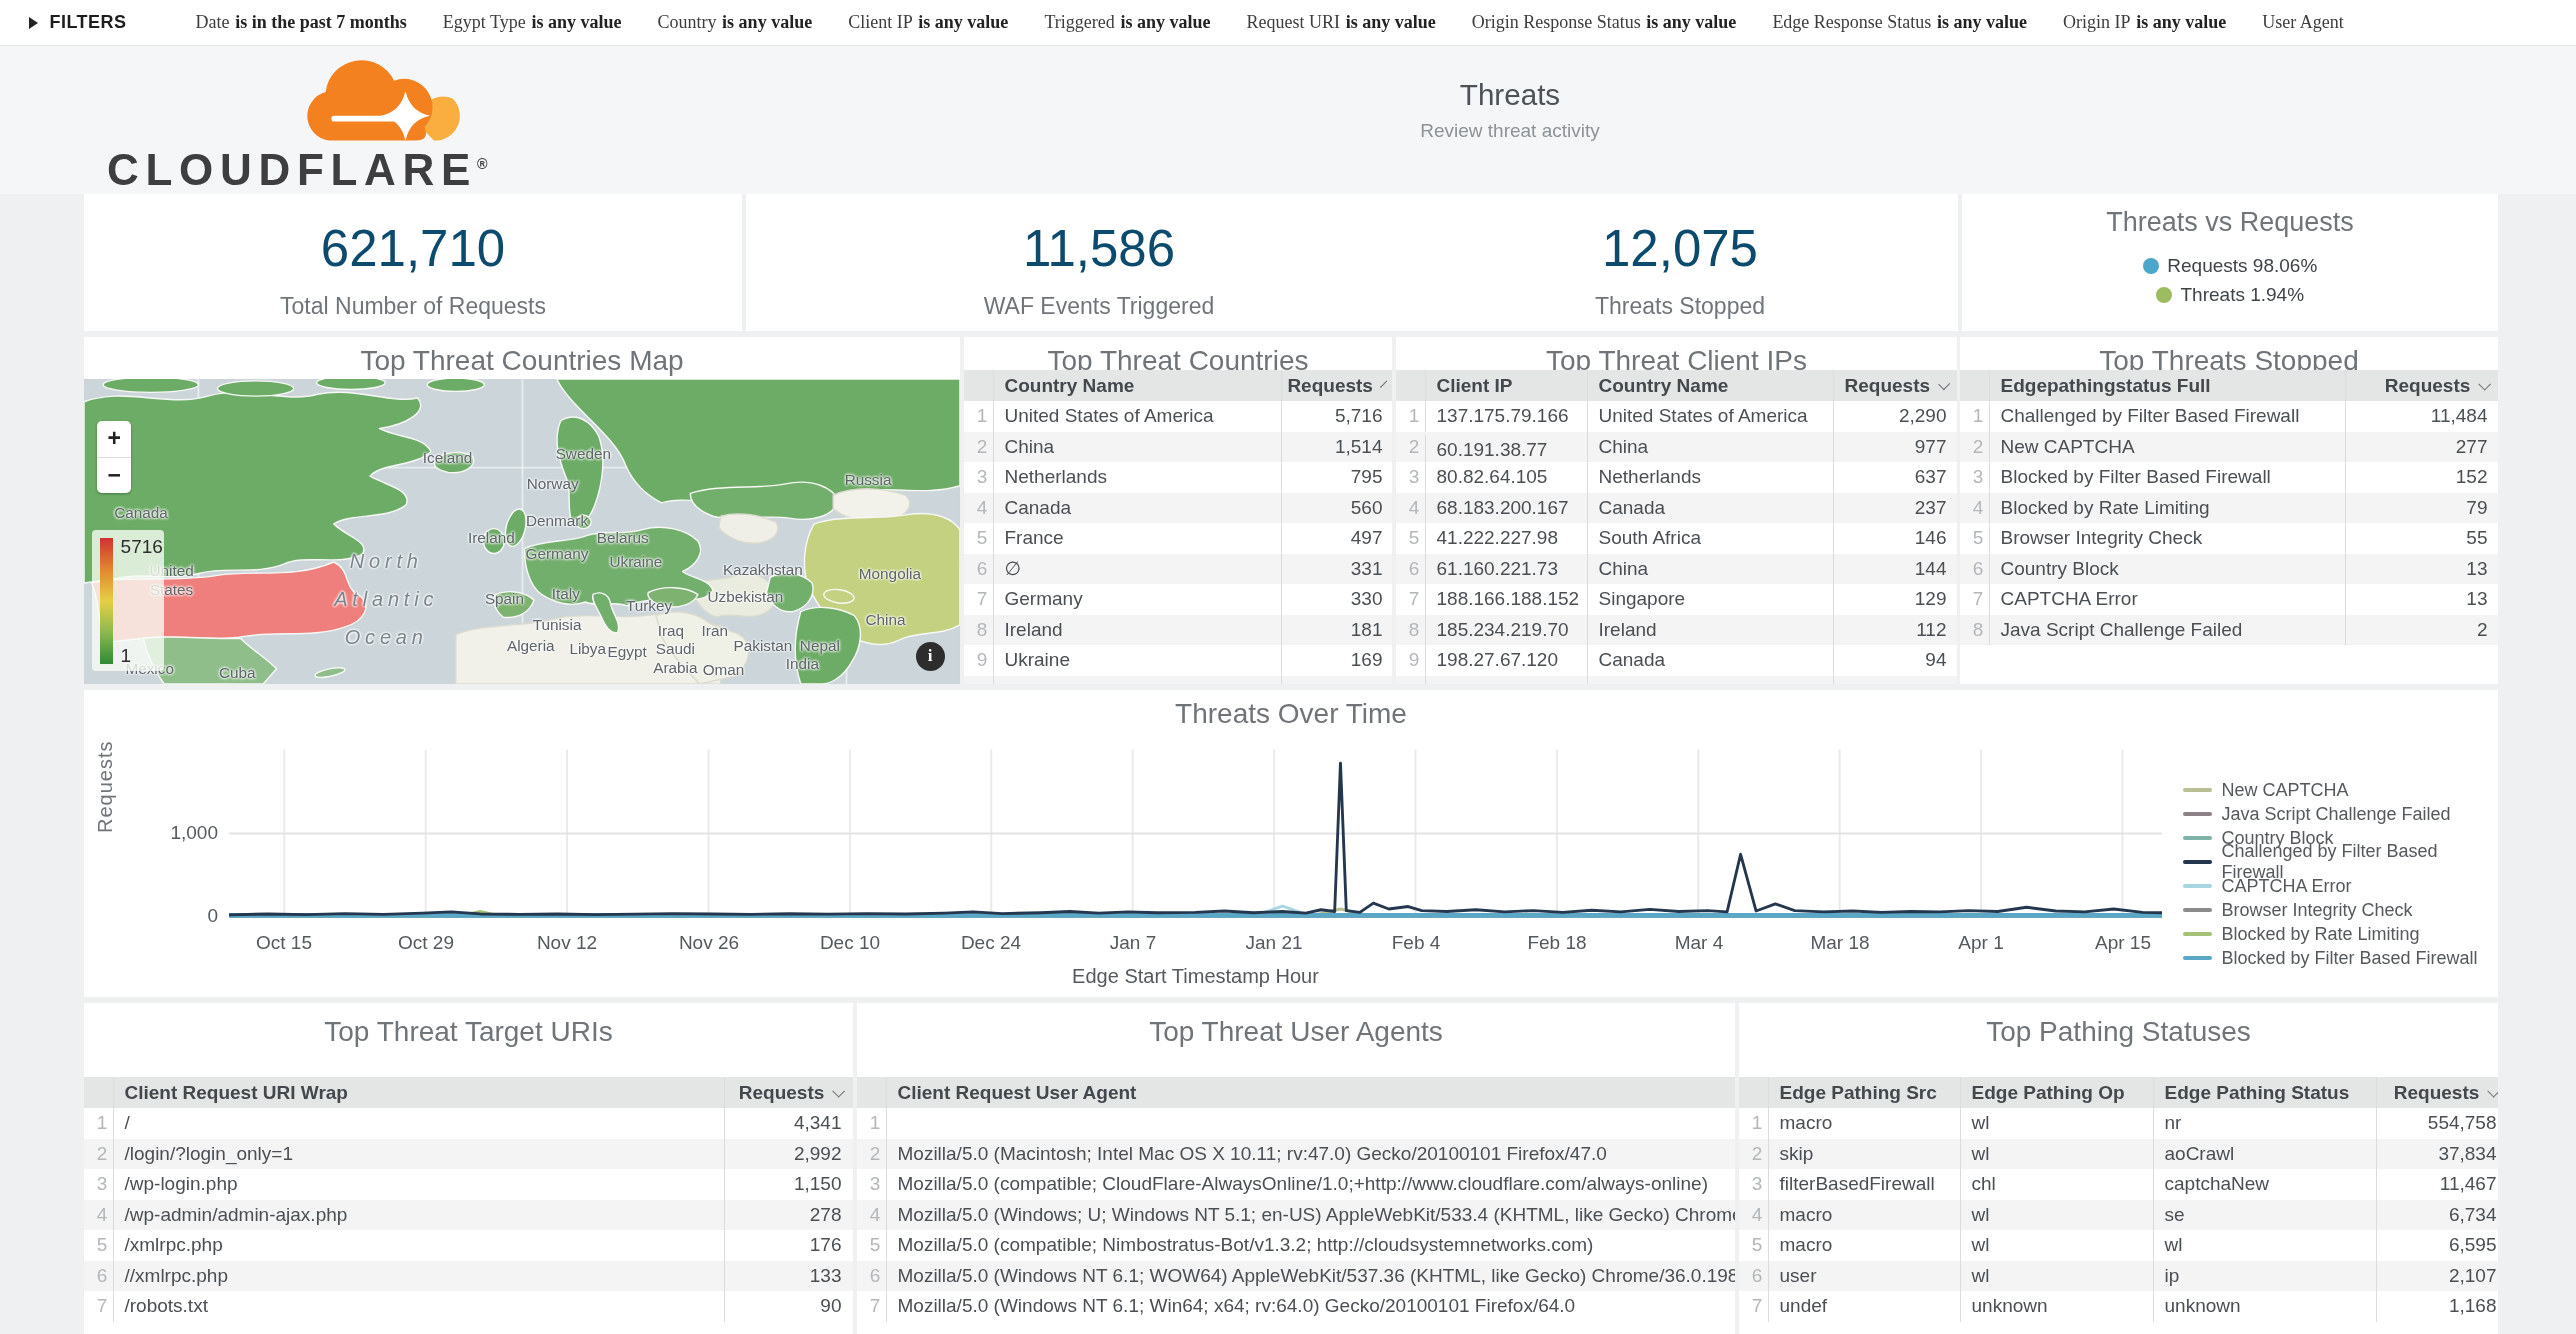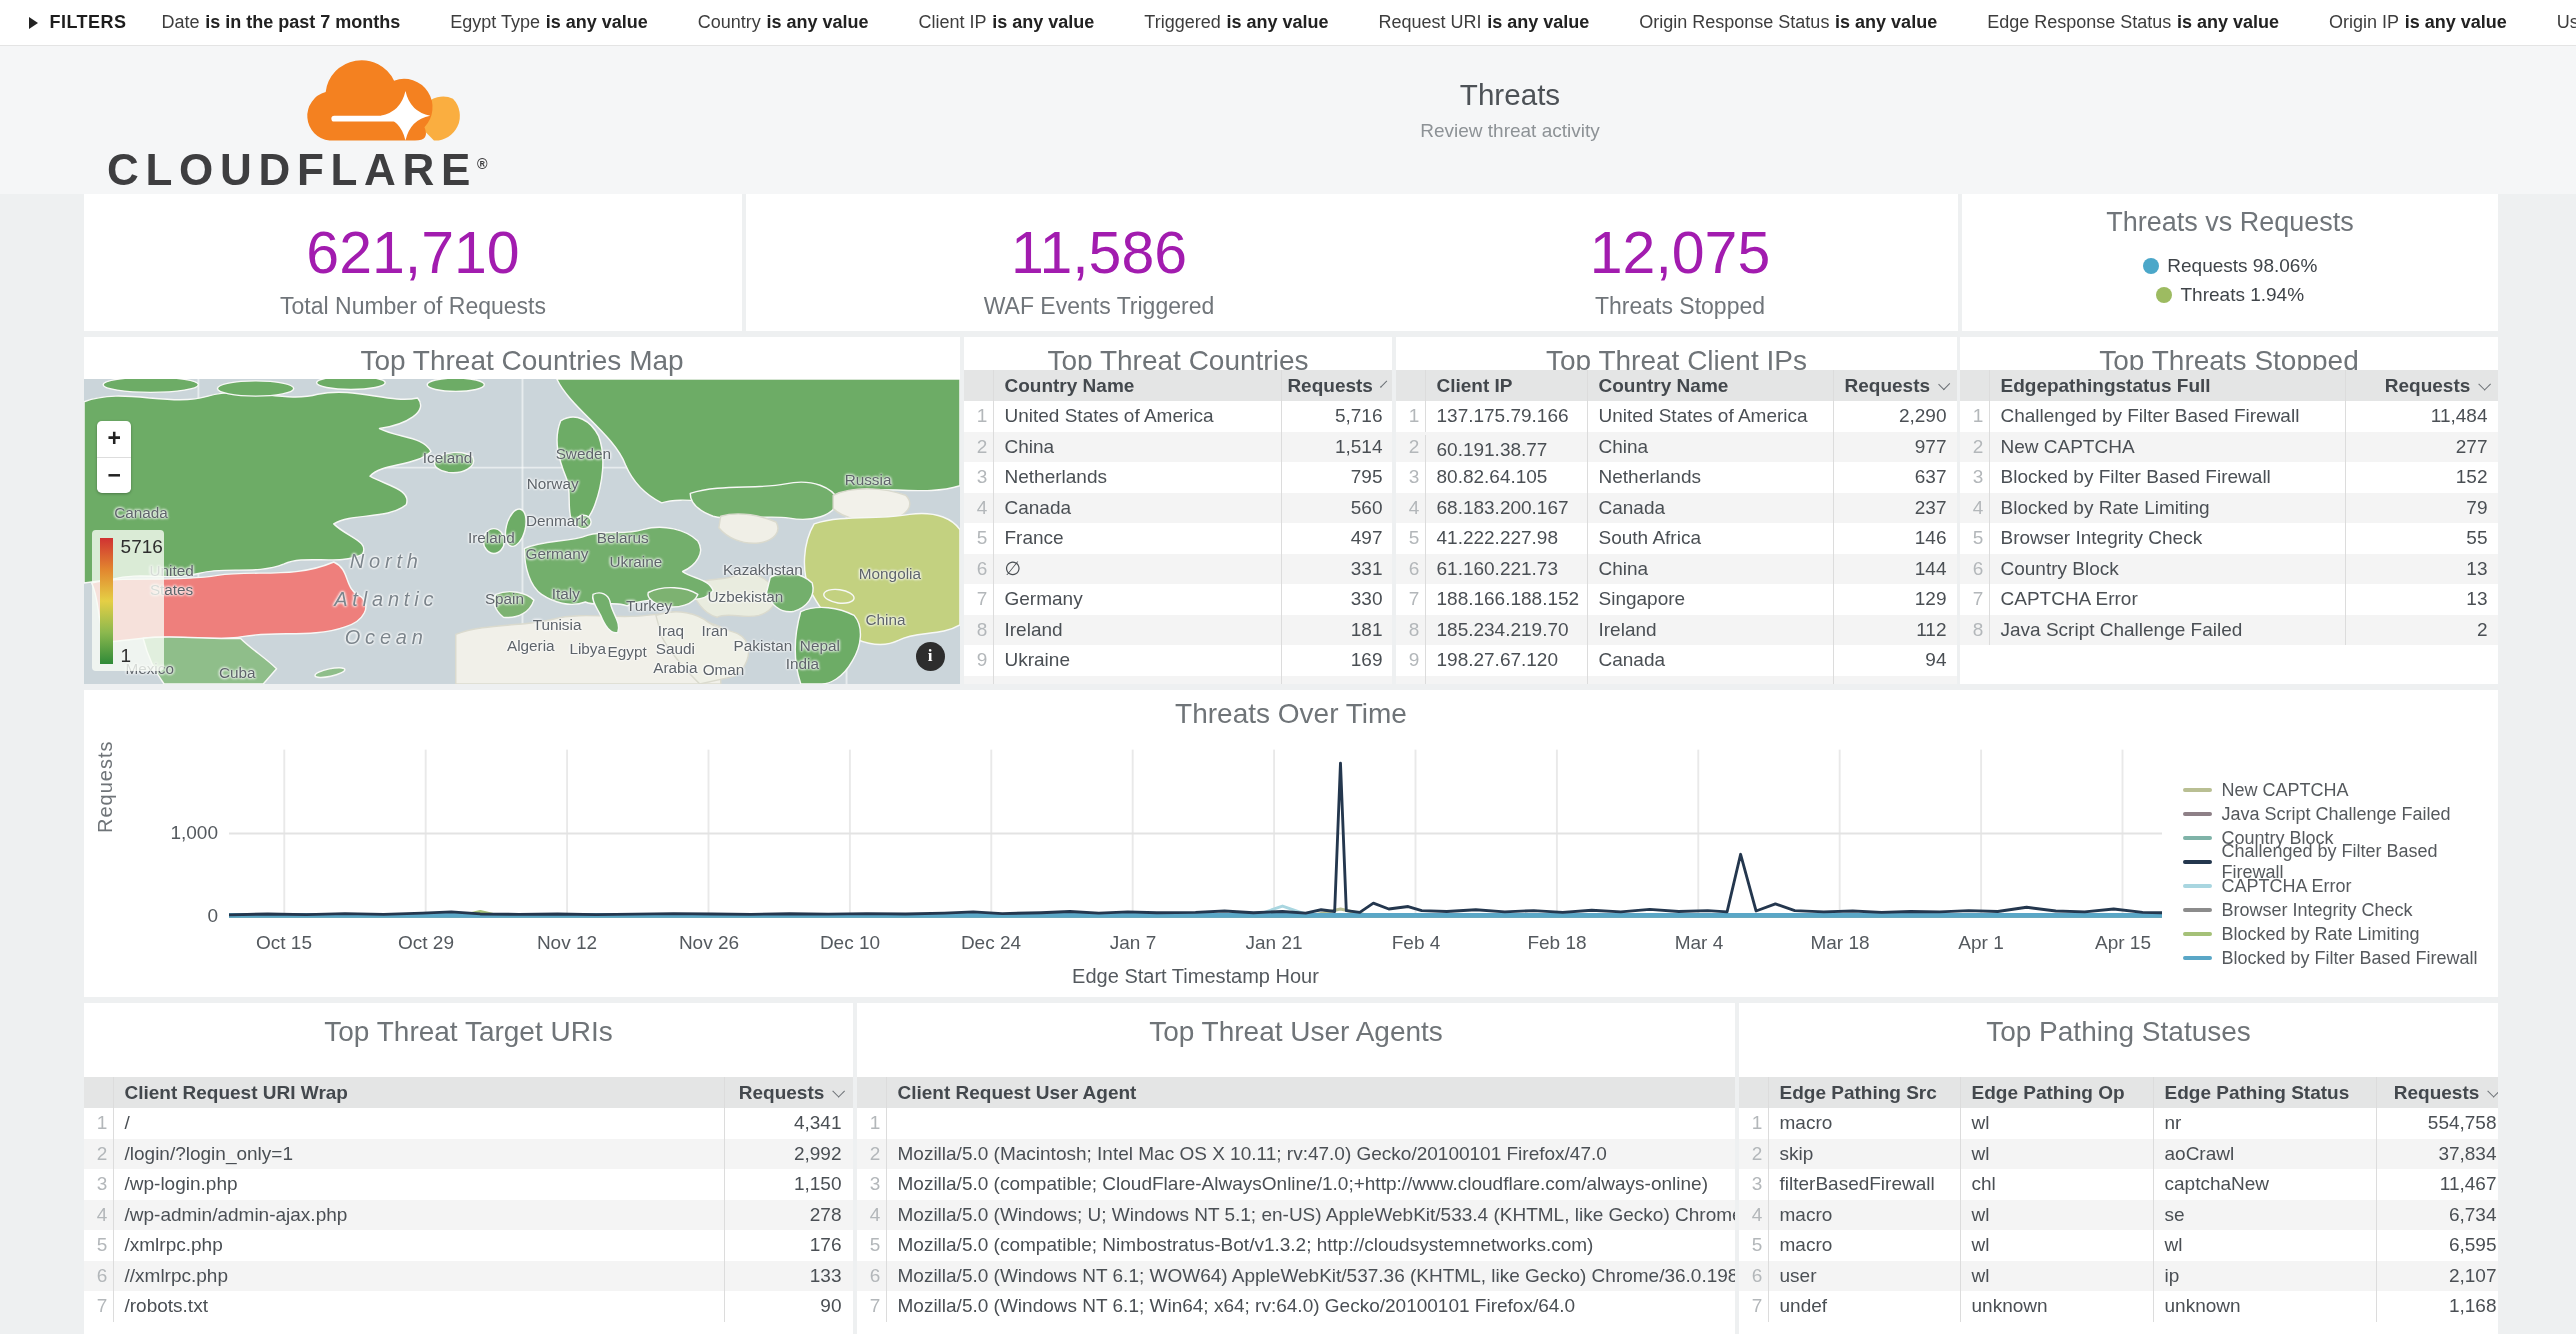--- a/index.html
+++ b/index.html
@@ -4,39 +4,39 @@
 <style>
   * { margin:0; padding:0; box-sizing:border-box; }
   html,body { width:2576px; height:1335px; }
   body { position:relative; background:#eef0f1; font-family:"Liberation Sans",sans-serif; overflow:hidden; color:#4a4f54; }
 
   
   .filterbar { position:absolute; left:0; top:0; width:2576px; height:46px; background:#fff; border-bottom:1px solid #e4e4e4; display:flex; align-items:center; white-space:nowrap; overflow:hidden; }
   .filters-toggle { display:flex; align-items:center; margin-left:29px; flex:0 0 auto; cursor:pointer; }
   .tri { width:0; height:0; border-top:6.7px solid transparent; border-bottom:6.7px solid transparent; border-left:9.5px solid #222; margin-right:11.4px; }
   .filters-word { font-size:18px; font-weight:bold; color:#1d1d1d; letter-spacing:0.5px; }
-  .fitems { display:flex; gap:50px; margin-left:35px; overflow:hidden; }
+  .fitems { display:flex; gap:36px; margin-left:69px; overflow:hidden;font-family:Liberation Serif, serif; }
   .fitem { font-size:18px; color:#3d3d3d; flex:0 0 auto; }
   .fitem b { color:#222; margin-left:5.7px; }
 
   
   .band { position:absolute; left:0; top:46px; width:2576px; height:148px; background:#f5f6f7; }
   .brandwrap { position:absolute; left:107px; top:3.8px; width:391px; }
   .cloudsvg { position:absolute; left:186px; top:5.7px; }
   .wordmark { position:absolute; left:0; top:95px; font-size:44px; font-weight:bold; letter-spacing:6.7px; color:#3e3e40; }
   .reg { font-size:14.3px; vertical-align:super; letter-spacing:0; }
   .pagetitle { position:absolute; left:1224px; top:32px; width:572px; text-align:center; font-size:29.6px; color:#4d5257; }
   .pagesub  { position:absolute; left:1224px; top:74px; width:572px; text-align:center; font-size:19px; color:#8d9296; }
 
   
   .card { position:absolute; background:#fff; overflow:hidden; }
   .ctitle { position:absolute; left:0; top:7.6px; width:100%; text-align:center; font-size:28px; color:#6f7478; }
 
   
-  .statval { position:absolute; left:0; top:25px; width:100%; text-align:center; font-size:59px; color:#a21caf; }
+  .statval { position:absolute; left:0; top:25px; width:100%; text-align:center; font-size:51px; color:#0c4a6e; }
   .statlab { position:absolute; left:0; top:99px; width:100%; text-align:center; font-size:23px; color:#70757a; }
   .tvr-title { position:absolute; left:0; top:13.3px; width:100%; text-align:center; font-size:27px; color:#70757a; }
   .tvr-legend { position:absolute; left:0; top:61px; width:100%; display:flex; flex-direction:column; align-items:center; gap:6.7px; }
   .tvr-item { display:flex; align-items:center; font-size:19px; color:#3f4449; }
   .tvr-dot { width:16px; height:16px; border-radius:50%; margin-right:8.6px; }
 
   
   .trow { display:flex; width:100%; height:30.5px; align-items:center; }
   .thead { height:31px; background:#e4e5e5; font-weight:bold; color:#43484d; }
   .trow.even { background:#f4f4f4; }

